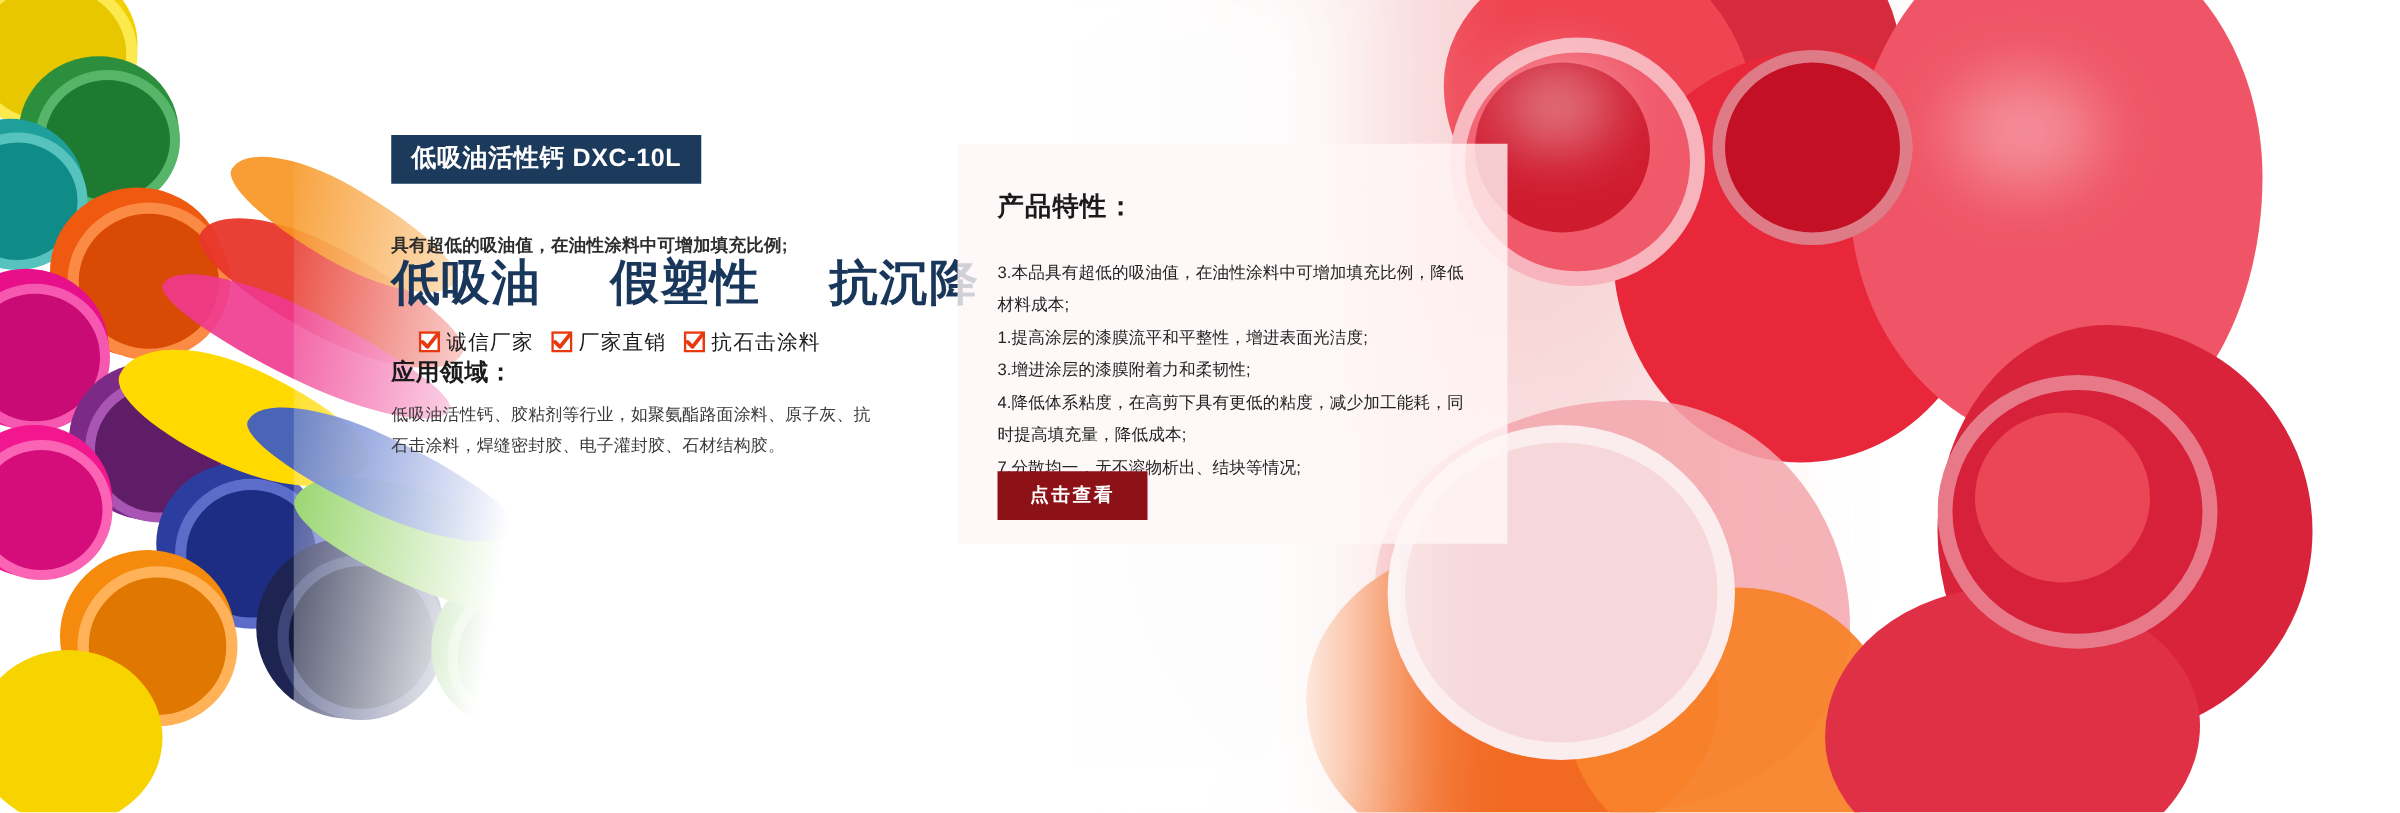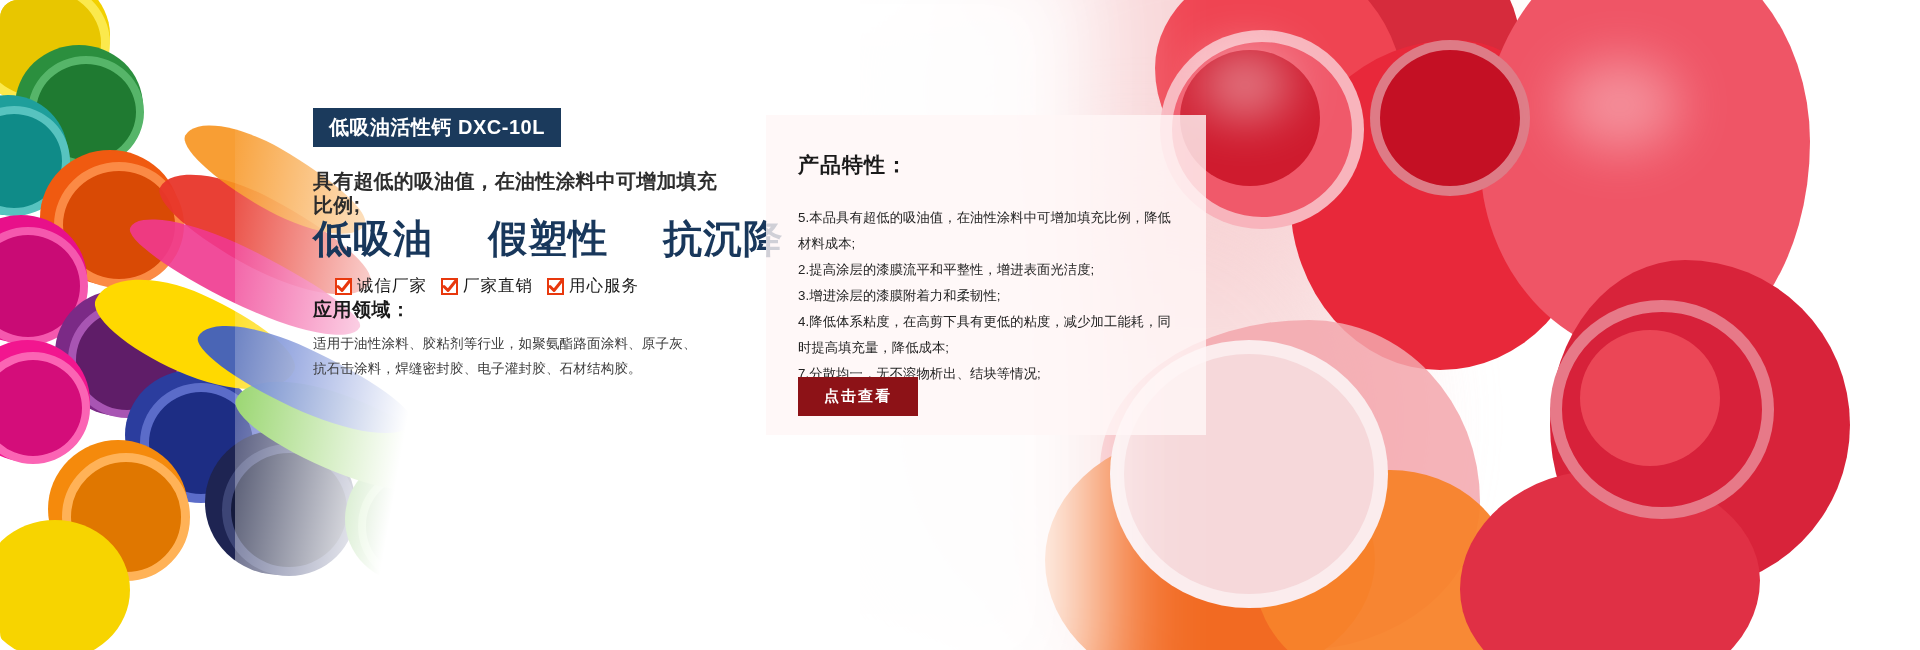--- a/index.html
+++ b/index.html
@@ -1,21 +1,21 @@
 <!DOCTYPE html>
 <html lang="zh"><head>
 <meta charset="utf-8">
 <style>
   html,body{margin:0;padding:0;}
   body{
     width:1920px;height:650px;overflow:hidden;
     font-family:"Liberation Sans","DejaVu Sans",sans-serif;
     background:#ffffff;position:relative;
   }
-  .banner{position:absolute;inset:0;overflow:hidden;background:#fff;border-radius:18px;}
+  .banner{position:absolute;inset:0;overflow:hidden;background:#fff;}
 
   
   .paint-left{position:absolute;left:0;top:0;width:560px;height:650px;overflow:hidden;}
   .blob{position:absolute;border-radius:50%;}
   .ring{position:absolute;border-radius:50%;}
   .streak{position:absolute;border-radius:45% 55% 50% 50%/60% 40% 60% 40%;}
 
   
   .paint-right{position:absolute;right:0;top:0;width:1060px;height:650px;overflow:hidden;}
   .splash{position:absolute;border-radius:50%;filter:blur(0.4px);}
@@ -24,21 +24,21 @@
   .dish{position:absolute;border-radius:50%;}
 
   
   .content{position:absolute;left:313px;top:108px;width:420px;z-index:40;}
   .title-badge{
     display:inline-block;background:#1b3a5c;color:#fff;
     font-size:20px;font-weight:bold;letter-spacing:.5px;
     padding:9px 16px 10px 16px;line-height:1;
   }
   .subtitle{
-    margin-top:22px;font-size:20px;color:#2d2d2d;font-weight:bold;
+    margin-top:41px;font-size:14px;color:#2d2d2d;font-weight:bold;
     letter-spacing:.2px;line-height:1.2;
   }
   .headline{
     font-family:"DejaVu Serif","Liberation Serif",serif;
     font-size:39px;font-weight:bold;color:#18375b;letter-spacing:1px;
     line-height:1.08;white-space:nowrap;
   }
   .headline .gap{display:inline-block;width:26px;}
   .checks{margin-top:16px;display:flex;align-items:center;gap:14px;padding-left:22px;}
   .chk{display:flex;align-items:center;gap:5px;text-align:center;}
@@ -183,35 +183,35 @@
         </span>
         <span class="lbl">厂家直销</span>
       </div>
       <div class="chk">
         <span class="box">
           <svg width="17" height="17" viewBox="0 0 17 17">
             <rect x="1" y="1" width="15" height="15" fill="#ffffff" stroke="#e8380d" stroke-width="2"></rect>
             <path d="M3 8.5 L7 12.5 L15 2.5" fill="none" stroke="#e8380d" stroke-width="3" stroke-linecap="round" stroke-linejoin="round"></path>
           </svg>
         </span>
-        <span class="lbl">用心服务</span>
+        <span class="lbl">抗石击涂料</span>
       </div>
     </div>
 
     <div class="section-h">应用领域：</div>
 
-    <div class="body-p">适用于油性涂料、胶粘剂等行业，如聚氨酯路面涂料、原子灰、抗石击涂料，焊缝密封胶、电子灌封胶、石材结构胶。</div>
+    <div class="body-p">低吸油活性钙、胶粘剂等行业，如聚氨酯路面涂料、原子灰、抗石击涂料，焊缝密封胶、电子灌封胶、石材结构胶。</div>
   </div>
 
   <div class="panel">
     <div class="panel-inner">
       <div class="panel-h">产品特性：</div>
       <div class="panel-list">
-        <div class="li">5.本品具有超低的吸油值，在油性涂料中可增加填充比例，降低材料成本;</div>
-        <div class="li">2.提高涂层的漆膜流平和平整性，增进表面光洁度;</div>
+        <div class="li">3.本品具有超低的吸油值，在油性涂料中可增加填充比例，降低材料成本;</div>
+        <div class="li">1.提高涂层的漆膜流平和平整性，增进表面光洁度;</div>
         <div class="li">3.增进涂层的漆膜附着力和柔韧性;</div>
         <div class="li">4.降低体系粘度，在高剪下具有更低的粘度，减少加工能耗，同时提高填充量，降低成本;</div>
         <div class="li">7.分散均一，无不溶物析出、结块等情况;</div>
       </div>
     </div>
     <button class="cta">点击查看</button>
   </div>
 
 </div>
 

